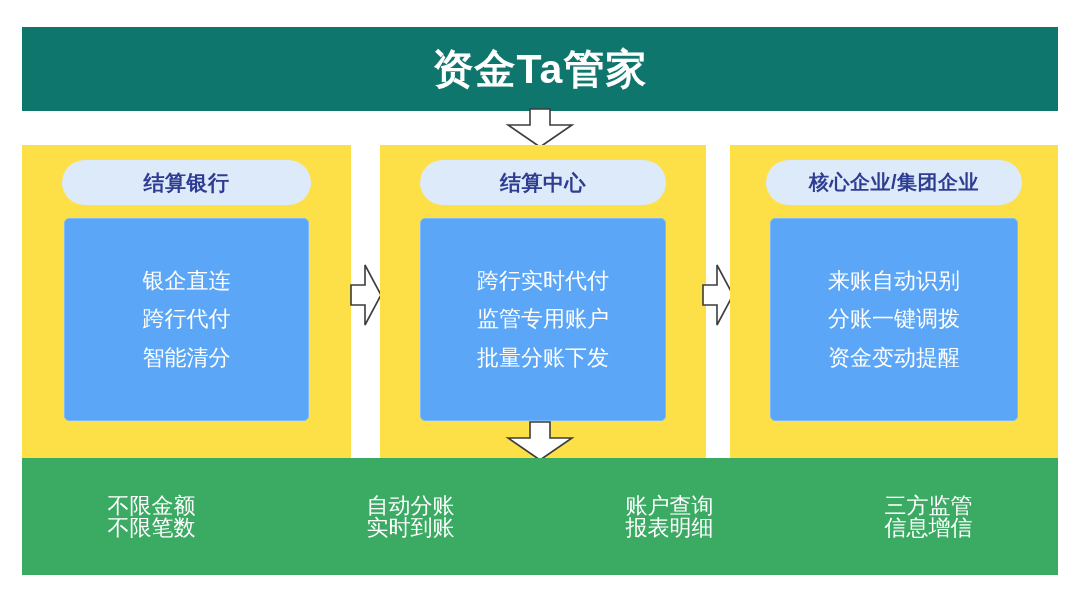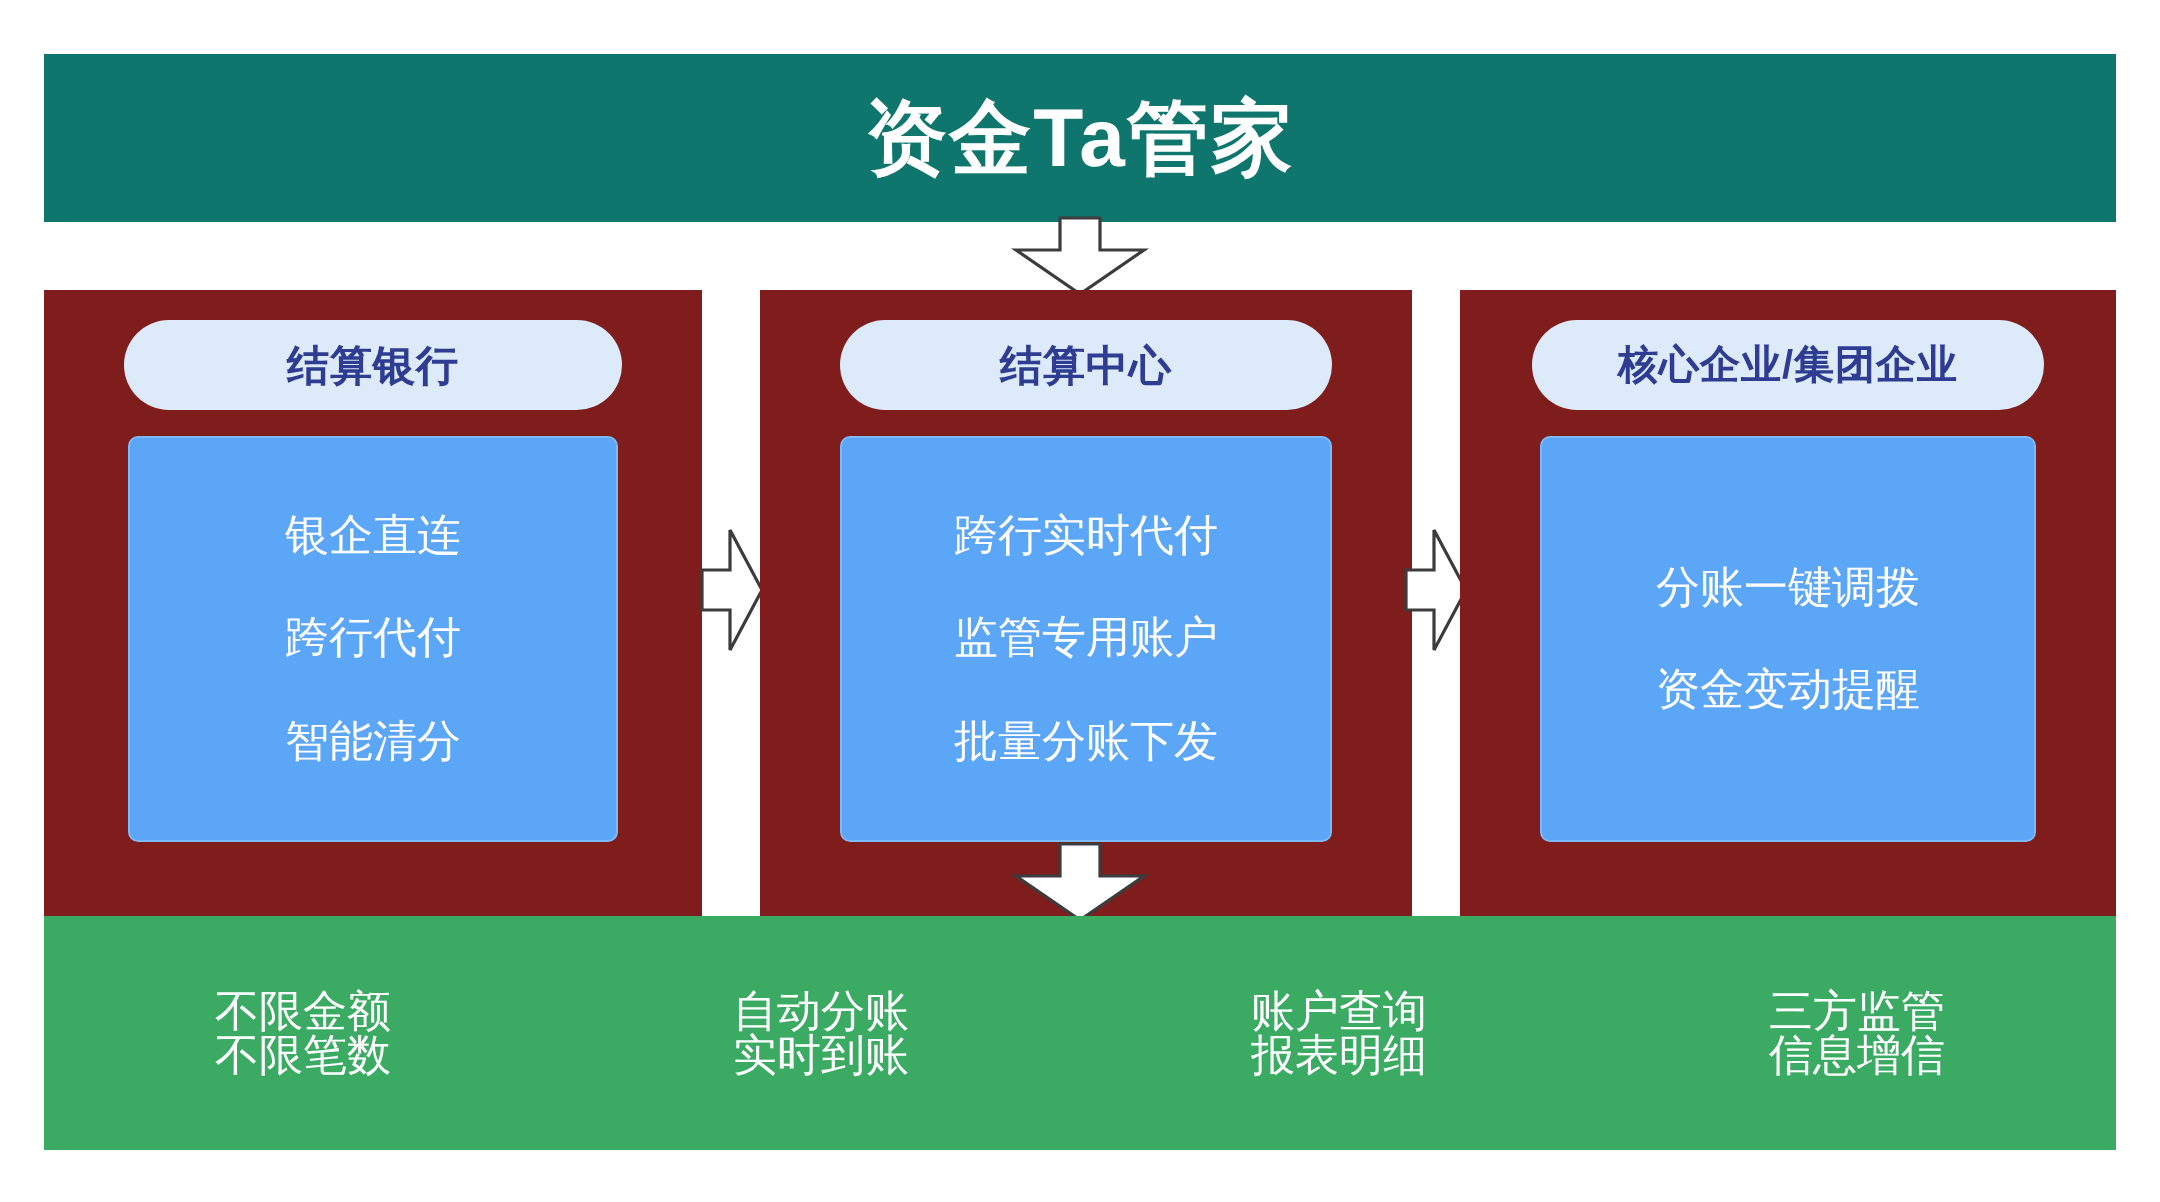--- a/index.html
+++ b/index.html
@@ -38,21 +38,21 @@
     font-weight: bold;
     letter-spacing: 1px;
     line-height: 1;
   }
 
   
   .column {
     position: absolute;
     top: 145px;
     height: 316px;
-    background: #7f1d1d;
+    background: #fde047;
   }
   .col-1 { left: 22px;  width: 329px; }
   .col-2 { left: 380px; width: 326px; }
   .col-3 { left: 730px; width: 328px; }
 
   .col-head {
     position: absolute;
     top: 15px;
     left: 40px;
     right: 40px;
@@ -79,21 +79,21 @@
     left: 42px;
     right: 42px;
     bottom: 40px;
     background: #5BA6F7;
     border: 1px solid #7DBAF9;
     border-radius: 5px;
     display: flex;
     flex-direction: column;
     align-items: center;
     justify-content: center;
-    gap: 17px;
+    gap: 4px;
   }
   .col-2 .col-body, .col-3 .col-body { left: 40px; right: 40px; }
   .body-line {
     color: #ffffff;
     font-size: 22px;
     line-height: 1.55;
     white-space: nowrap;
   }
 
   
@@ -180,20 +180,21 @@
     <svg width="32" height="66" viewBox="0 0 32 66">
       <polygon points="1,23 15,23 15,3 31,33 15,63 15,43 1,43" fill="#FFFFFF" stroke="#3C3C3C" stroke-width="1.6" stroke-linejoin="miter"></polygon>
     </svg>
   </div>
 
   <div class="column col-3">
     <div class="col-head">
       <span class="col-head-text">核心企业/集团企业</span>
     </div>
     <div class="col-body">
+      <div class="body-line">来账自动识别</div>
       <div class="body-line">分账一键调拨</div>
       <div class="body-line">资金变动提醒</div>
     </div>
   </div>
 
   <div class="arrow arrow-bottom">
     <svg width="74" height="40" viewBox="0 0 74 40">
       <polygon points="27,1 47,1 47,17 69,17 37,39 5,17 27,17" fill="#FFFFFF" stroke="#3C3C3C" stroke-width="1.6" stroke-linejoin="miter"></polygon>
     </svg>
   </div>

